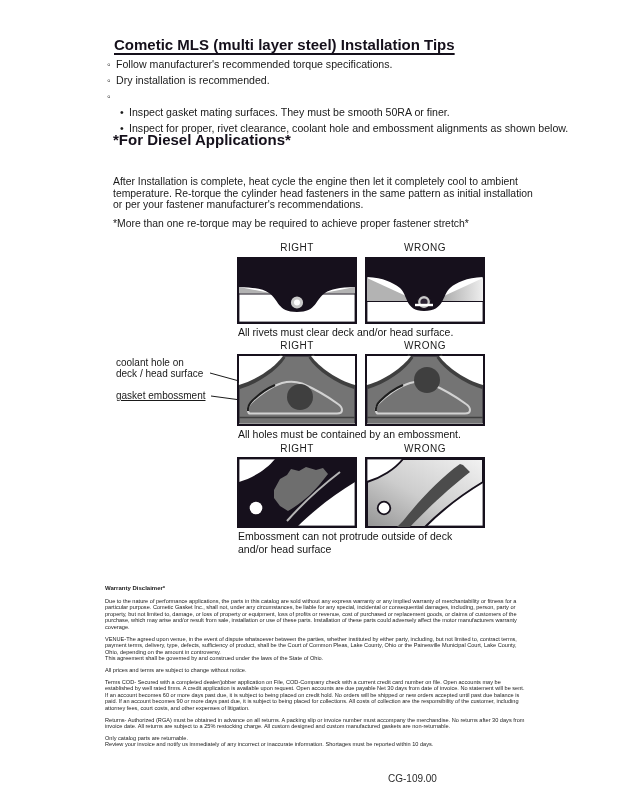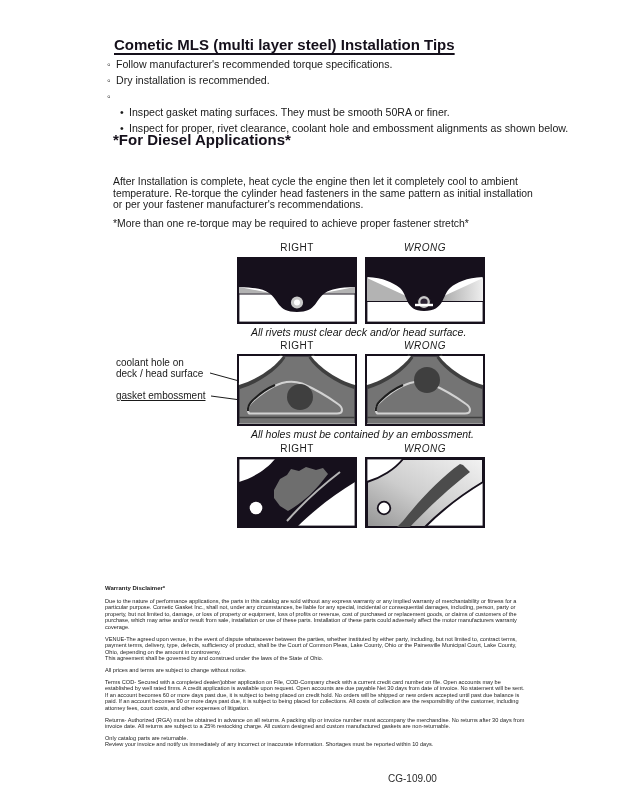--- a/index.html
+++ b/index.html
@@ -16,32 +16,32 @@
   .b-sub { margin-left:13px; }
 
   .diesel-head { position:absolute; left:113px; top:119px; font-size:15px; font-weight:700; color:#15101b; }
   .para { position:absolute; left:113px; width:428px; font-size:10.4px; line-height:11.5px;
           white-space:pre-line; color:#1a1a1a; }
   .para-1 { top:136px; }
   .para-2 { top:164px; }
   .para-3 { top:206px; }
 
   .dlabel { position:absolute; width:120px; text-align:center; font-size:10px; letter-spacing:0.5px; color:#1b1b1b; }
-  .col-a { left:237px; } .col-b { left:365px;font-style:italic; }
+  .col-a { left:237px; } .col-b { left:365px; }
   .lr1 { top:230px; } .lr2 { top:328px; } .lr3 { top:431px; }
 
   svg.panel { position:absolute; display:block; }
   .p1a { left:237px; top:245px; width:120px; height:67px; }
   .p1b { left:365px; top:245px; width:120px; height:67px; }
   .p2a { left:237px; top:342px; width:120px; height:72px; }
   .p2b { left:365px; top:342px; width:120px; height:72px; }
   .p3a { left:237px; top:445px; width:120px; height:71px; }
   .p3b { left:365px; top:445px; width:120px; height:71px; }
 
-  .caption { position:absolute; left:251px; font-size:10.5px; color:#151515; white-space:pre-line; line-height:12.5px;font-style:italic; }
+  .caption { position:absolute; left:238px; font-size:10.5px; color:#151515; white-space:pre-line; line-height:12.5px; }
   .cap1 { top:314px; } .cap2 { top:416px; } .cap3 { top:518px; }
 
   .side-label { position:absolute; left:116px; width:94px; text-align:left; font-size:10px;
                 line-height:11px; color:#1a1a1a; }
   .lbl-coolant { top:345px; }
   .lbl-emboss { top:378px;text-decoration:underline; }
   svg.leaders { position:absolute; left:205px; top:348px; width:100px; height:50px; }
 
   .legal { position:absolute; left:105px; top:573px; width:424px; font-size:5.6px; line-height:6.6px; color:#222; }
   .legal-head { font-size:6px; font-weight:700; margin-bottom:6px; }
@@ -176,20 +176,22 @@
           <stop offset="0.45" stop-color="#cdcdcd"></stop>
           <stop offset="1" stop-color="#f2f2f2"></stop>
       </linearGradient>
     </defs>
     <rect x="1.2" y="1.2" width="117.6" height="68.6" fill="#ffffff" stroke="#16101c" stroke-width="2.4"></rect>
     <path d="M38,2 L118,2 L118,25 C98,37 76,54 60,70 L2,70 L2,25 C16,21 30,12 38,2 Z" fill="url(#g-band)" stroke="#16101c" stroke-width="2"></path>
     <path d="M95,7 C75,21 54,44 38,64 L32,70 L45,70 C58,56 82,33 105,15 L98,8 Z" fill="#4c4c4c"></path>
     <circle cx="19" cy="51" r="6.3" fill="#ffffff" stroke="#16101c" stroke-width="1.8"></circle>
   </svg>
 
+  <div class="caption cap3">Embossment can not protrude outside of deck
+and/or head surface</div>
 
   <div class="legal">
     <div class="legal-head">Warranty Disclaimer*</div>
     <p>Due to the nature of performance applications, the parts in this catalog are sold without any express warranty or any implied warranty of merchantability or fitness for a particular purpose.  Cometic Gasket Inc., shall not, under any circumstances, be liable for any special, incidental or consequential damages, including, person, party or property, but not limited to, damage, or loss of property or equipment, loss of profits or revenue, cost of purchased or replacement goods, or claims of customers of the purchase, which may arise and/or result from sale, installation or use of these parts.  Installation of these parts could adversely affect the motor manufacturers warranty coverage.</p>
     <p>VENUE-The agreed upon venue, in the event of dispute whatsoever between the parties, whether instituted by either party, including, but not limited to, contract terms, payment terms, delivery, type, defects, sufficiency of product, shall be the Court of Common Pleas, Lake County, Ohio or the Painesville Municipal Court, Lake County, Ohio, depending on the amount in controversy.
 This agreement shall be governed by and construed under the laws of the State of Ohio.</p>
     <p>All prices and terms are subject to change without notice.</p>
     <p>Terms COD- Secured with a completed dealer/jobber application on File, COD-Company check with a current credit card number on file.  Open accounts may be established by well rated firms.  A credit application is available upon request.  Open accounts are due payable Net 30 days from date of invoice.  No statement will be sent.  If an account becomes 60 or more days past due, it is subject to being placed on credit hold.  No orders will be shipped or new orders accepted until past due balance is paid.  If an account becomes 90 or more days past due, it is subject to being placed for collections.  All costs of collection are the responsibility of the customer, including attorney fees, court costs, and other expenses of litigation.</p>
     <p>Returns- Authorized (RGA) must be obtained in advance on all returns.  A packing slip or invoice number must accompany the merchandise.  No returns after 30 days from invoice date.  All returns are subject to a 25% restocking charge.  All custom designed and custom manufactured gaskets are non-returnable.</p>
     <p>Only catalog parts are returnable.

